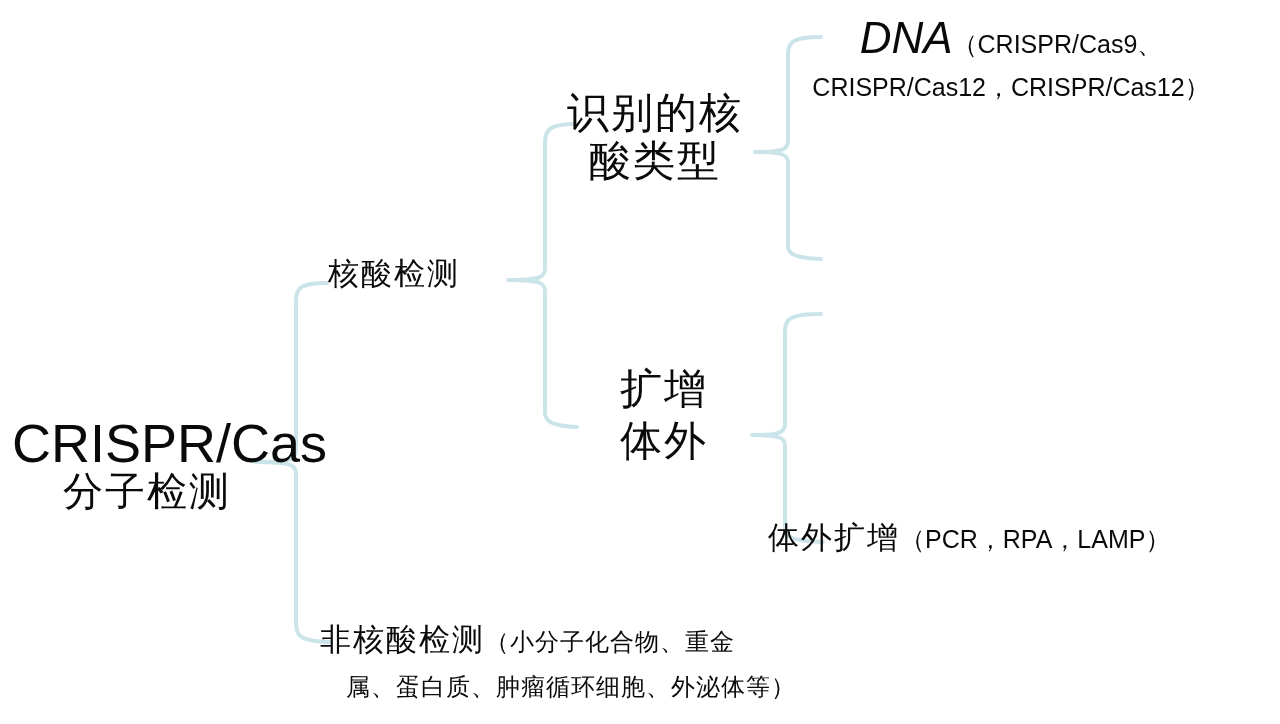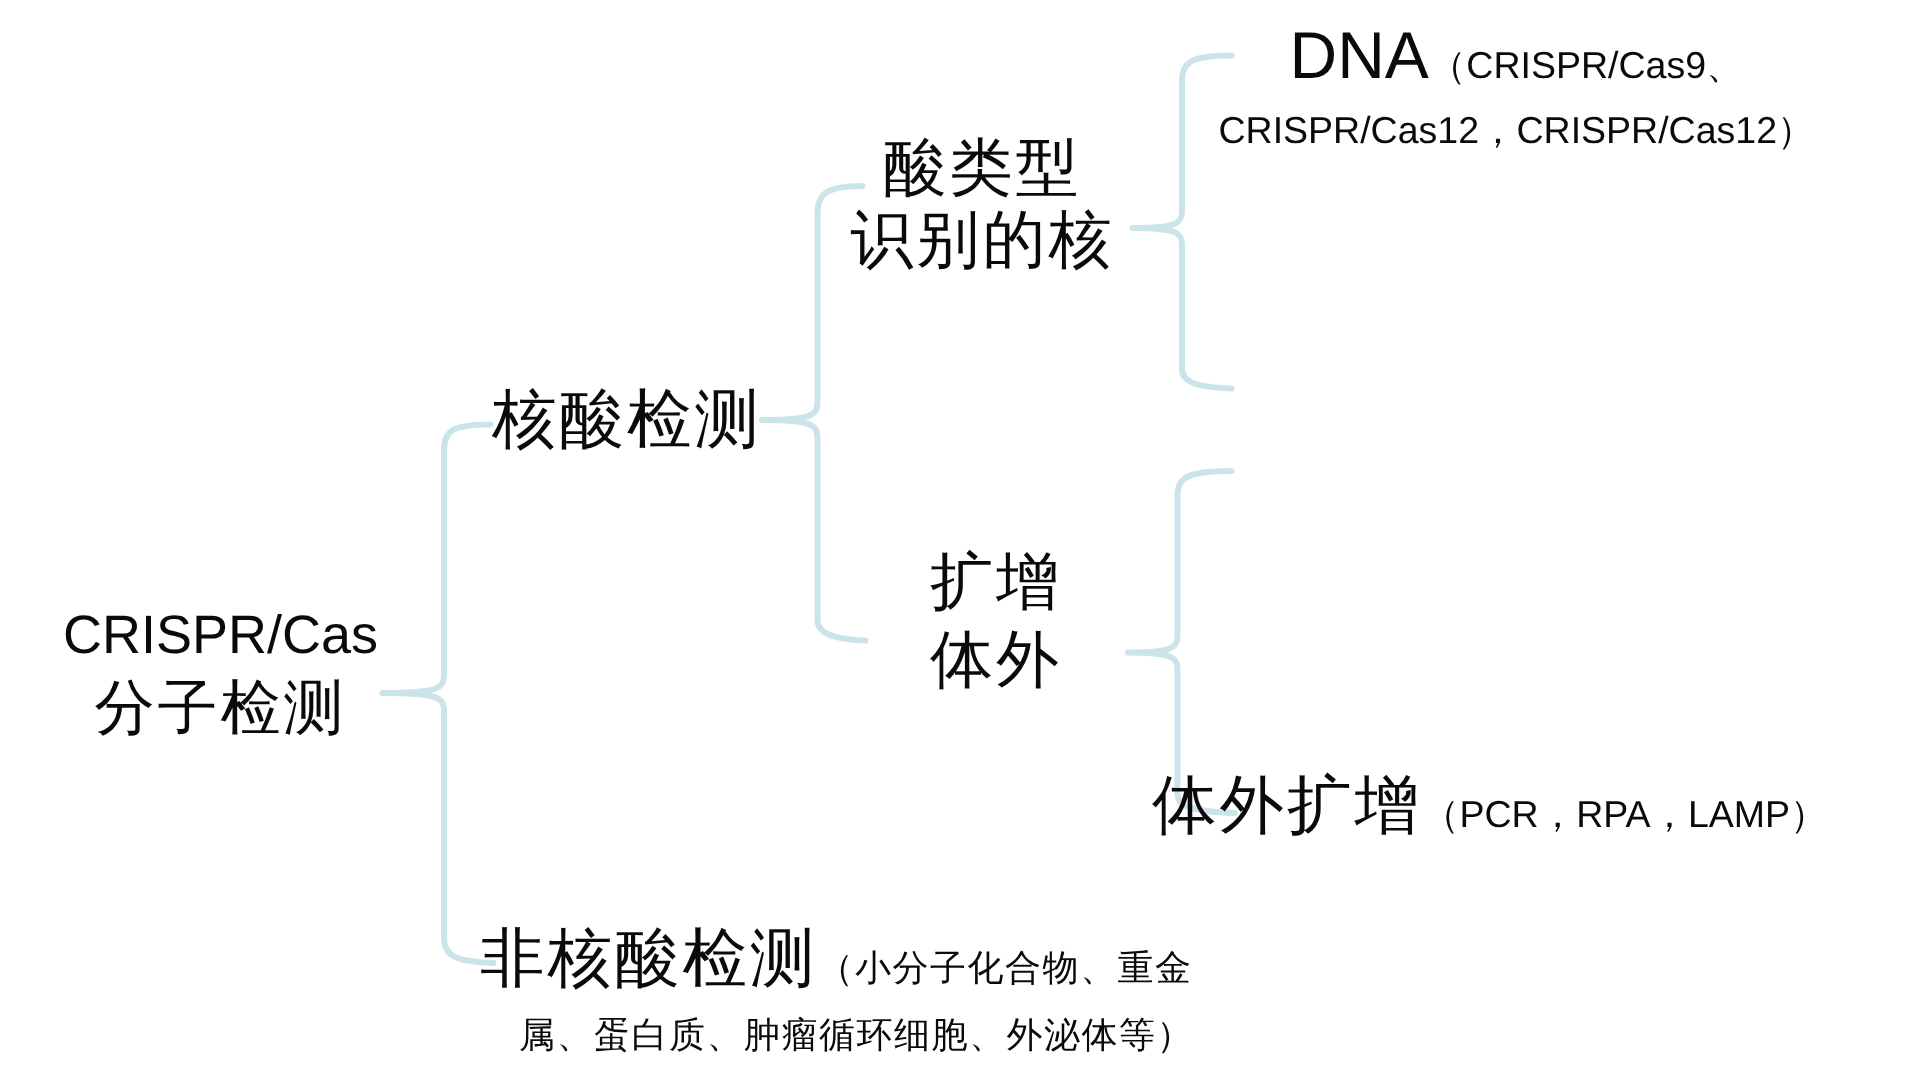--- a/index.html
+++ b/index.html
@@ -17,26 +17,26 @@
     height: 724px;
     background: #ffffff;
     color: #0a0a0a;
   }
   .node { position: absolute; white-space: nowrap; }
   .center { text-align: center; }
   .cn  { font-family: "Liberation Serif", "DejaVu Serif", serif; }
   .lat { font-family: "Liberation Sans", "DejaVu Sans", sans-serif; }
 
   
-  .root-lat   { font-size: 36px; line-height: 50px; letter-spacing: 0px; }
+  .root-lat   { font-size: 54px; line-height: 50px; letter-spacing: 0px; margin-top: 20px; }
   .root-cn    { font-size: 40px; line-height: 47px; letter-spacing: 2px; }
-  .cn-lg      { font-size: 43px; letter-spacing: 2px; }
+  .cn-lg      { font-size: 31px; letter-spacing: 2px; }
   .cn-md      { font-size: 42px; letter-spacing: 2px; }
   .cn-xl      { font-size: 46px; letter-spacing: 1px; }
-  .lat-lg     { font-size: 44px; }
+  .lat-lg     { font-size: 44px; font-style: italic; }
 
   
   .det-lat    { font-size: 25px; }
   .det-cn     { font-size: 24px; letter-spacing: 1px; }
   .line-one   { line-height: 1.05; }
 
   svg.connectors {
     position: absolute;
     left: 0; top: 0;
     width: 1280px; height: 724px;
@@ -68,22 +68,22 @@
   <div class="node cn cn-lg line-one" style="left:328px; top:258px;">核酸检测</div>
 
   <div class="node" style="left:320px; top:614px; width:480px; white-space:normal;">
     <div style="line-height:52px; white-space:nowrap;">
       <span class="cn cn-lg">非核酸检测</span><span class="cn det-cn">（小分子化合物、重金</span>
     </div>
     <div class="cn det-cn" style="line-height:32px; white-space:nowrap;margin-left:26px;">属、蛋白质、肿瘤循环细胞、外泌体等）</div>
   </div>
 
   <div class="node center cn cn-md" style="left:565px; top:89px; width:180px; line-height:48px;">
+    <div>识别的核</div>
     <div>酸类型</div>
-    <div>识别的核</div>
   </div>
 
   <div class="node center cn cn-md" style="left:581px; top:363px; width:166px; line-height:52px;">
     <div>扩增</div>
     <div>体外</div>
   </div>
 
   <div class="node center" style="left:790px; top:14px; width:442px;">
     <div style="line-height:48px;">
       <span class="lat lat-lg">DNA</span><span class="lat det-lat">（CRISPR/Cas9、</span>

